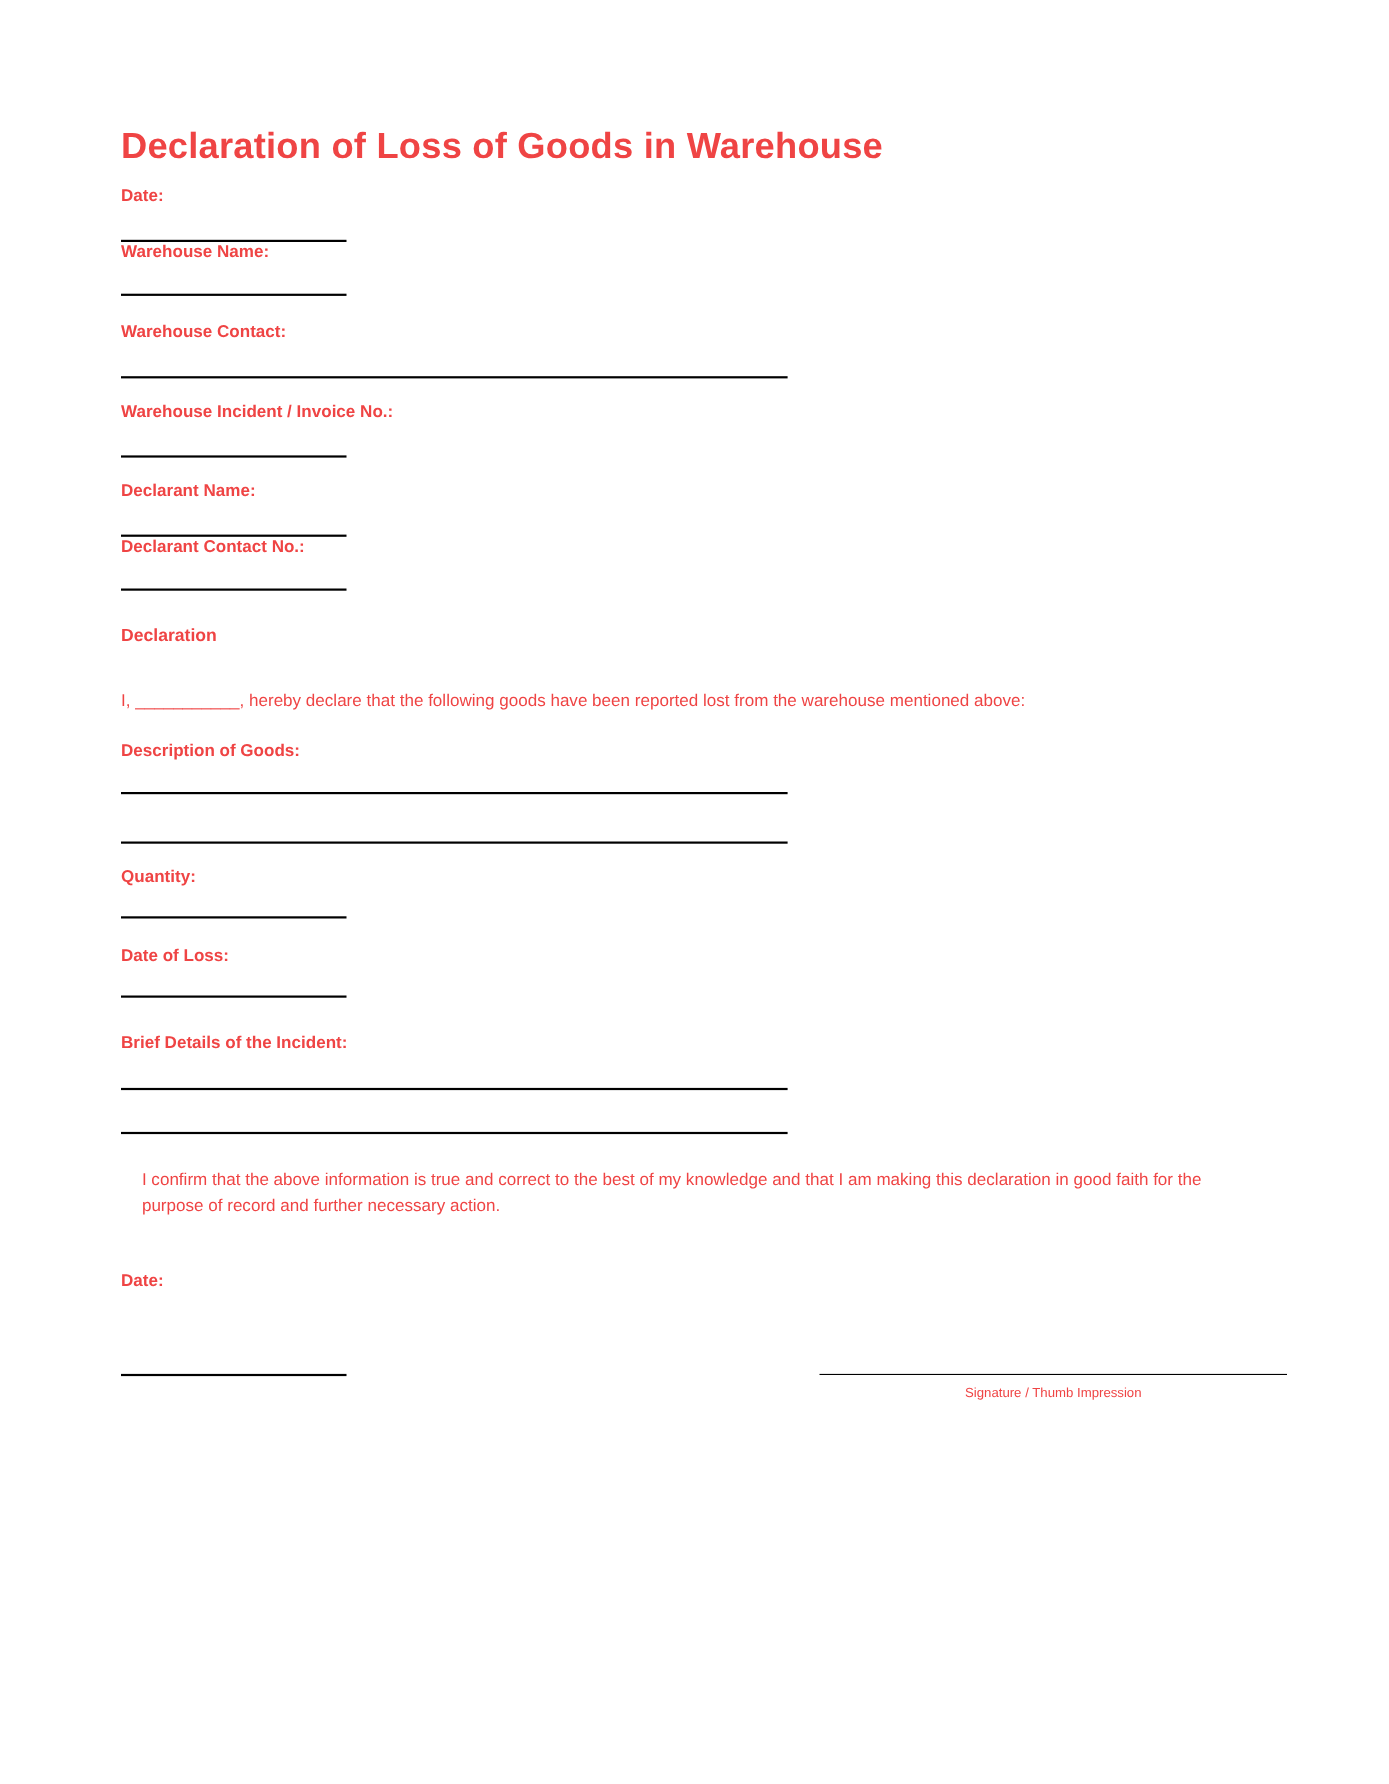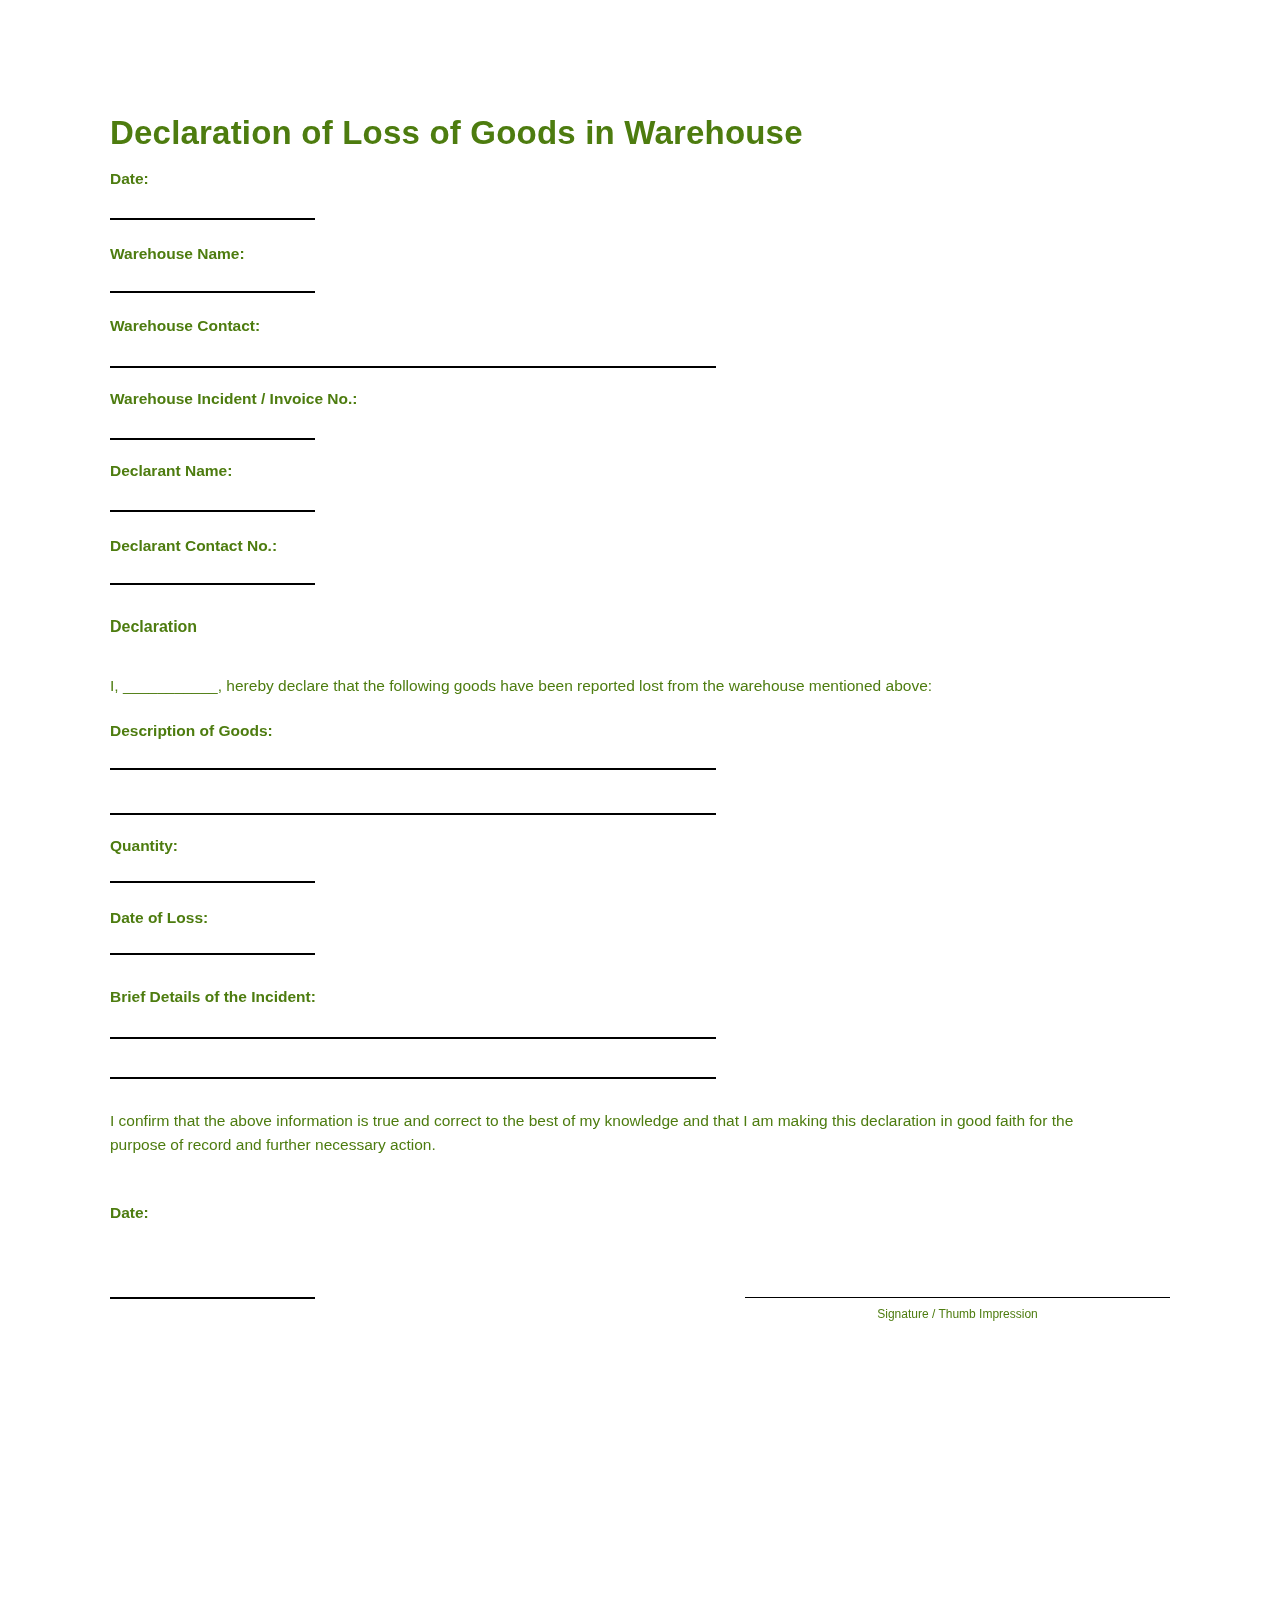--- a/index.html
+++ b/index.html
@@ -1,21 +1,21 @@
 <!DOCTYPE html>
 <html><head>
 <meta charset="utf-8">
 <style>
   html, body { margin: 0; padding: 0; background: #ffffff; }
   .page {
     position: relative;
     width: 1263px;
     height: 1622px;
     background: #ffffff;
-    color: #4d7c0f;
+    color: #ef4444;
     font-family: "Liberation Sans", sans-serif;
     overflow: hidden;
   }
   .content {
     position: absolute;
     left: 110px;
     top: 0;
     width: 1060px;
   }
   .title {
@@ -42,29 +42,29 @@
     line-height: 27px;
     font-weight: bold;
   }
   .paragraph {
     margin: 0;
     font-size: 15.5px;
     line-height: 24px;
     font-weight: normal;
   }
   .intro { margin-top: 36px; line-height: 20px; }
-  .confirmation { margin-top: 30px; width: 1005px; }
+  .confirmation { margin-top: 30px; width: 1005px; margin-left: 19px; }
 
   
   .mt-label-first   { margin-top: 18px; }
   .mt-line-30       { margin-top: 30px; }
   .mt-line-28       { margin-top: 28px; }
   .mt-line-26       { margin-top: 26px; }
   .mt-line-31       { margin-top: 31px; }
-  .mt-label-24      { margin-top: 24px; }
+  .mt-label-24      { }
   .mt-label-23      { margin-top: 23px; }
   .mt-label-21      { margin-top: 21px; }
   .mt-label-25      { margin-top: 25px; }
   .mt-label-28      { margin-top: 32px; }
   .mt-label-12      { margin-top: 25px; }
   .mt-line2-43      { margin-top: 43px; }
   .mt-line2-38      { margin-top: 38px; }
   .mt-date-46       { margin-top: 46px; }
 
   .footer-row {

